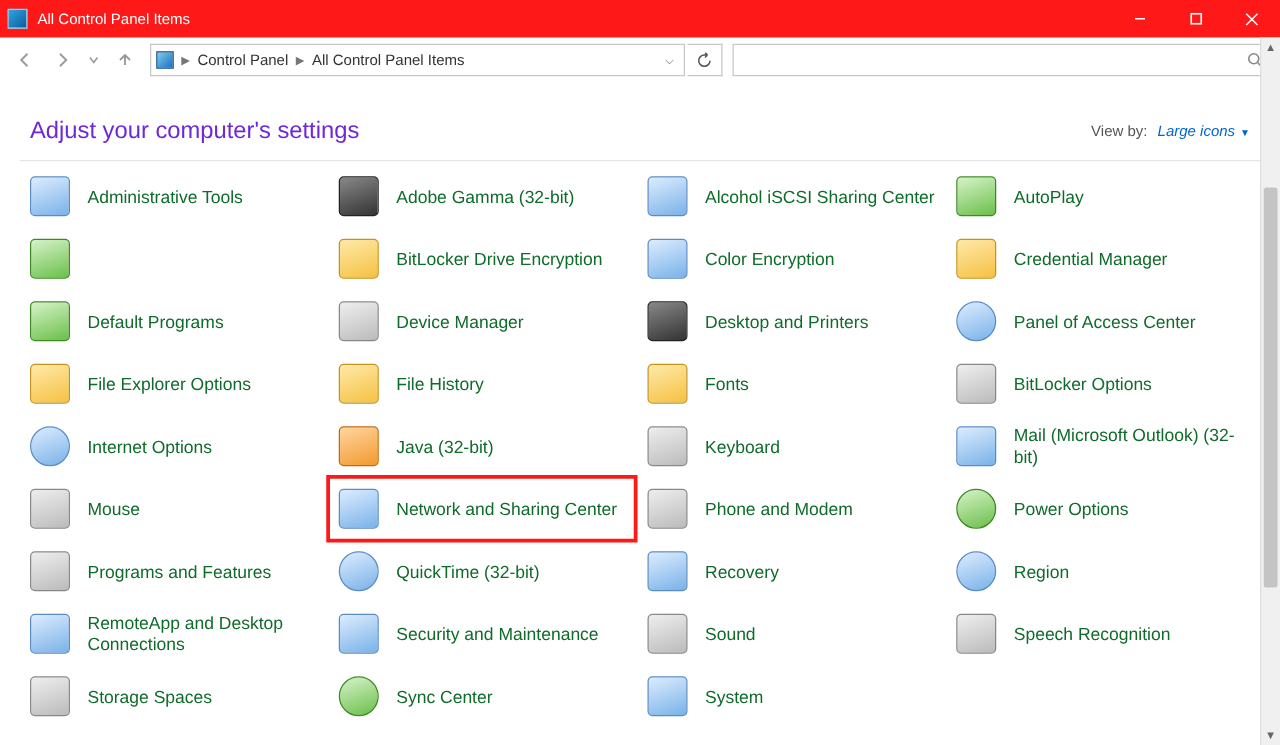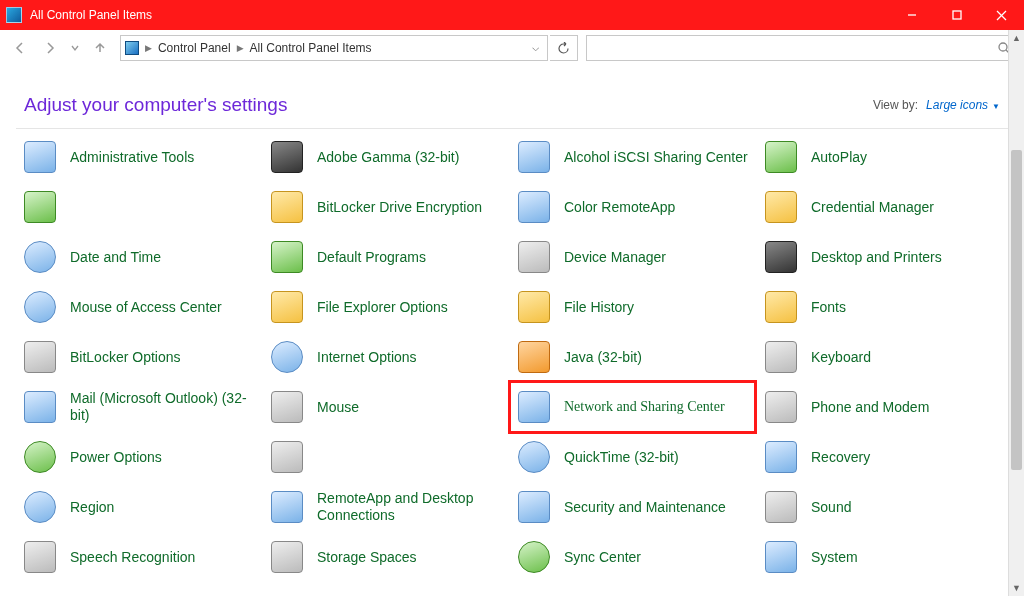--- a/index.html
+++ b/index.html
@@ -159,21 +159,20 @@
   }
   .item .lbl {
     color:#0f6b2a;
     font-size:14px;
     line-height:1.2;
   }
   .item.highlight {
     outline: 3px solid #ff1818;
     outline-offset: -1px;
     z-index:2;
-    font-family:Liberation Serif, serif;
   }
 
   
   .ic-shape {
     width:32px;height:32px;
     border-radius:4px;
     background: linear-gradient(160deg,#dcecff,#7ab2e8);
     border:1px solid #5a8cc4;
     position:relative;
   }
@@ -328,86 +327,80 @@
       <div class="item">
         <div class="ic">
           <div class="ic-shape gold"></div>
         </div>
         <div class="lbl">BitLocker Drive Encryption</div>
       </div>
       <div class="item">
         <div class="ic">
           <div class="ic-shape blue"></div>
         </div>
-        <div class="lbl">Color RemoteApp</div>
+        <div class="lbl">Color Encryption</div>
       </div>
       <div class="item">
         <div class="ic">
           <div class="ic-shape gold"></div>
         </div>
         <div class="lbl">Credential Manager</div>
       </div>
       <div class="item">
         <div class="ic">
+          <div class="ic-shape green"></div>
+        </div>
+        <div class="lbl">Default Programs</div>
+      </div>
+      <div class="item">
+        <div class="ic">
+          <div class="ic-shape gray"></div>
+        </div>
+        <div class="lbl">Device Manager</div>
+      </div>
+      <div class="item">
+        <div class="ic">
+          <div class="ic-shape dark"></div>
+        </div>
+        <div class="lbl">Desktop and Printers</div>
+      </div>
+      <div class="item">
+        <div class="ic">
           <div class="ic-shape blue ic-round"></div>
         </div>
-        <div class="lbl">Date and Time</div>
-      </div>
-      <div class="item">
-        <div class="ic">
-          <div class="ic-shape green"></div>
-        </div>
-        <div class="lbl">Default Programs</div>
-      </div>
-      <div class="item">
-        <div class="ic">
-          <div class="ic-shape gray"></div>
-        </div>
-        <div class="lbl">Device Manager</div>
-      </div>
-      <div class="item">
-        <div class="ic">
-          <div class="ic-shape dark"></div>
-        </div>
-        <div class="lbl">Desktop and Printers</div>
+        <div class="lbl">Panel of Access Center</div>
+      </div>
+      <div class="item">
+        <div class="ic">
+          <div class="ic-shape gold"></div>
+        </div>
+        <div class="lbl">File Explorer Options</div>
+      </div>
+      <div class="item">
+        <div class="ic">
+          <div class="ic-shape gold"></div>
+        </div>
+        <div class="lbl">File History</div>
+      </div>
+      <div class="item">
+        <div class="ic">
+          <div class="ic-shape gold"></div>
+        </div>
+        <div class="lbl">Fonts</div>
+      </div>
+      <div class="item">
+        <div class="ic">
+          <div class="ic-shape gray"></div>
+        </div>
+        <div class="lbl">BitLocker Options</div>
       </div>
       <div class="item">
         <div class="ic">
           <div class="ic-shape blue ic-round"></div>
         </div>
-        <div class="lbl">Mouse of Access Center</div>
-      </div>
-      <div class="item">
-        <div class="ic">
-          <div class="ic-shape gold"></div>
-        </div>
-        <div class="lbl">File Explorer Options</div>
-      </div>
-      <div class="item">
-        <div class="ic">
-          <div class="ic-shape gold"></div>
-        </div>
-        <div class="lbl">File History</div>
-      </div>
-      <div class="item">
-        <div class="ic">
-          <div class="ic-shape gold"></div>
-        </div>
-        <div class="lbl">Fonts</div>
-      </div>
-      <div class="item">
-        <div class="ic">
-          <div class="ic-shape gray"></div>
-        </div>
-        <div class="lbl">BitLocker Options</div>
-      </div>
-      <div class="item">
-        <div class="ic">
-          <div class="ic-shape blue ic-round"></div>
-        </div>
         <div class="lbl">Internet Options</div>
       </div>
       <div class="item">
         <div class="ic">
           <div class="ic-shape orange"></div>
         </div>
         <div class="lbl">Java (32-bit)</div>
       </div>
       <div class="item">
         <div class="ic">
@@ -442,20 +435,21 @@
       <div class="item">
         <div class="ic">
           <div class="ic-shape green ic-round"></div>
         </div>
         <div class="lbl">Power Options</div>
       </div>
       <div class="item">
         <div class="ic">
           <div class="ic-shape gray"></div>
         </div>
+        <div class="lbl">Programs and Features</div>
       </div>
       <div class="item">
         <div class="ic">
           <div class="ic-shape blue ic-round"></div>
         </div>
         <div class="lbl">QuickTime (32-bit)</div>
       </div>
       <div class="item">
         <div class="ic">
           <div class="ic-shape blue"></div>

